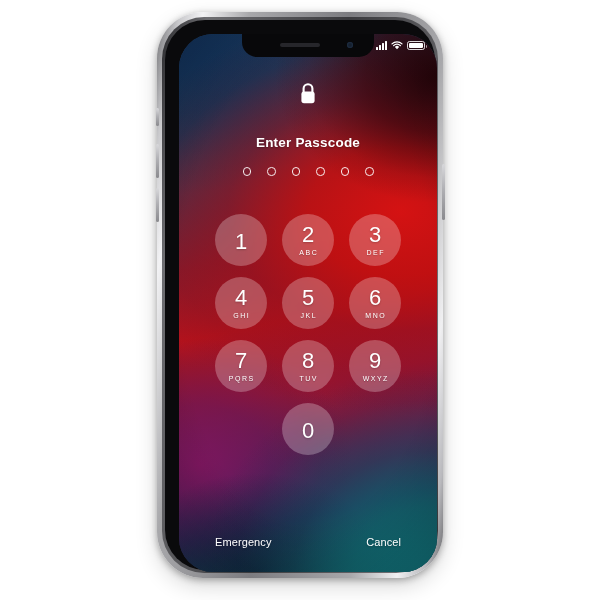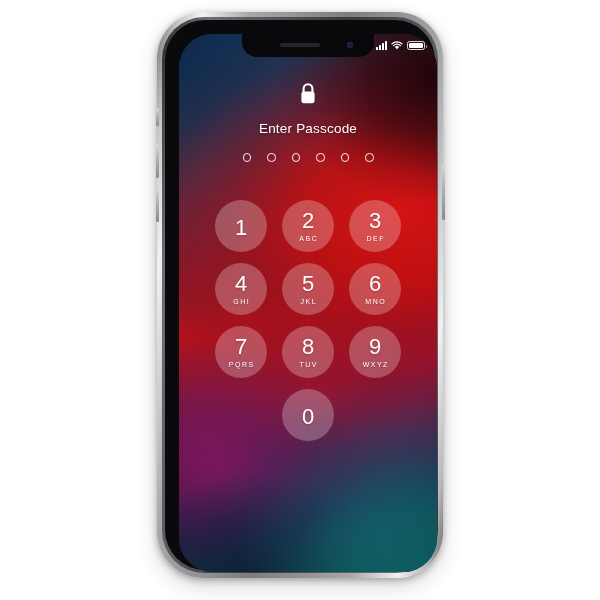--- a/index.html
+++ b/index.html
@@ -210,25 +210,26 @@
     inset: 0;
     z-index: 8;
     display: flex;
     flex-direction: column;
     align-items: center;
   }
 
   #lock-icon { margin-top: 48px; }
 
   #passcode-title {
-    margin-top: 12px;
+    margin-top: 26px;
     color: #ffffff;
     font-size: 13.5px;
     letter-spacing: 0.2px;
     text-shadow: 0 1px 2px rgba(0,0,0,0.30);
+    font-weight: bold;
   }
 
   #passcode-dots {
     margin-top: 17px;
     display: flex;
     gap: 16px;
   }
   .dot {
     width: 8.5px; height: 8.5px;
     border-radius: 50%;
@@ -413,18 +414,22 @@
               <span class="num">9</span>
               <span class="letters">WXYZ</span>
             </button>
             <button class="key no-letters" id="key-0">
               <span class="num">0</span>
             </button>
           </div>
 
         </div>
 
+        <div id="bottom-actions">
+          <span class="action-label">Emergency</span>
+          <span class="action-label">Cancel</span>
+        </div>
 
       </div>
     </div>
   </div>
 
 </div>
 
 </body></html>

